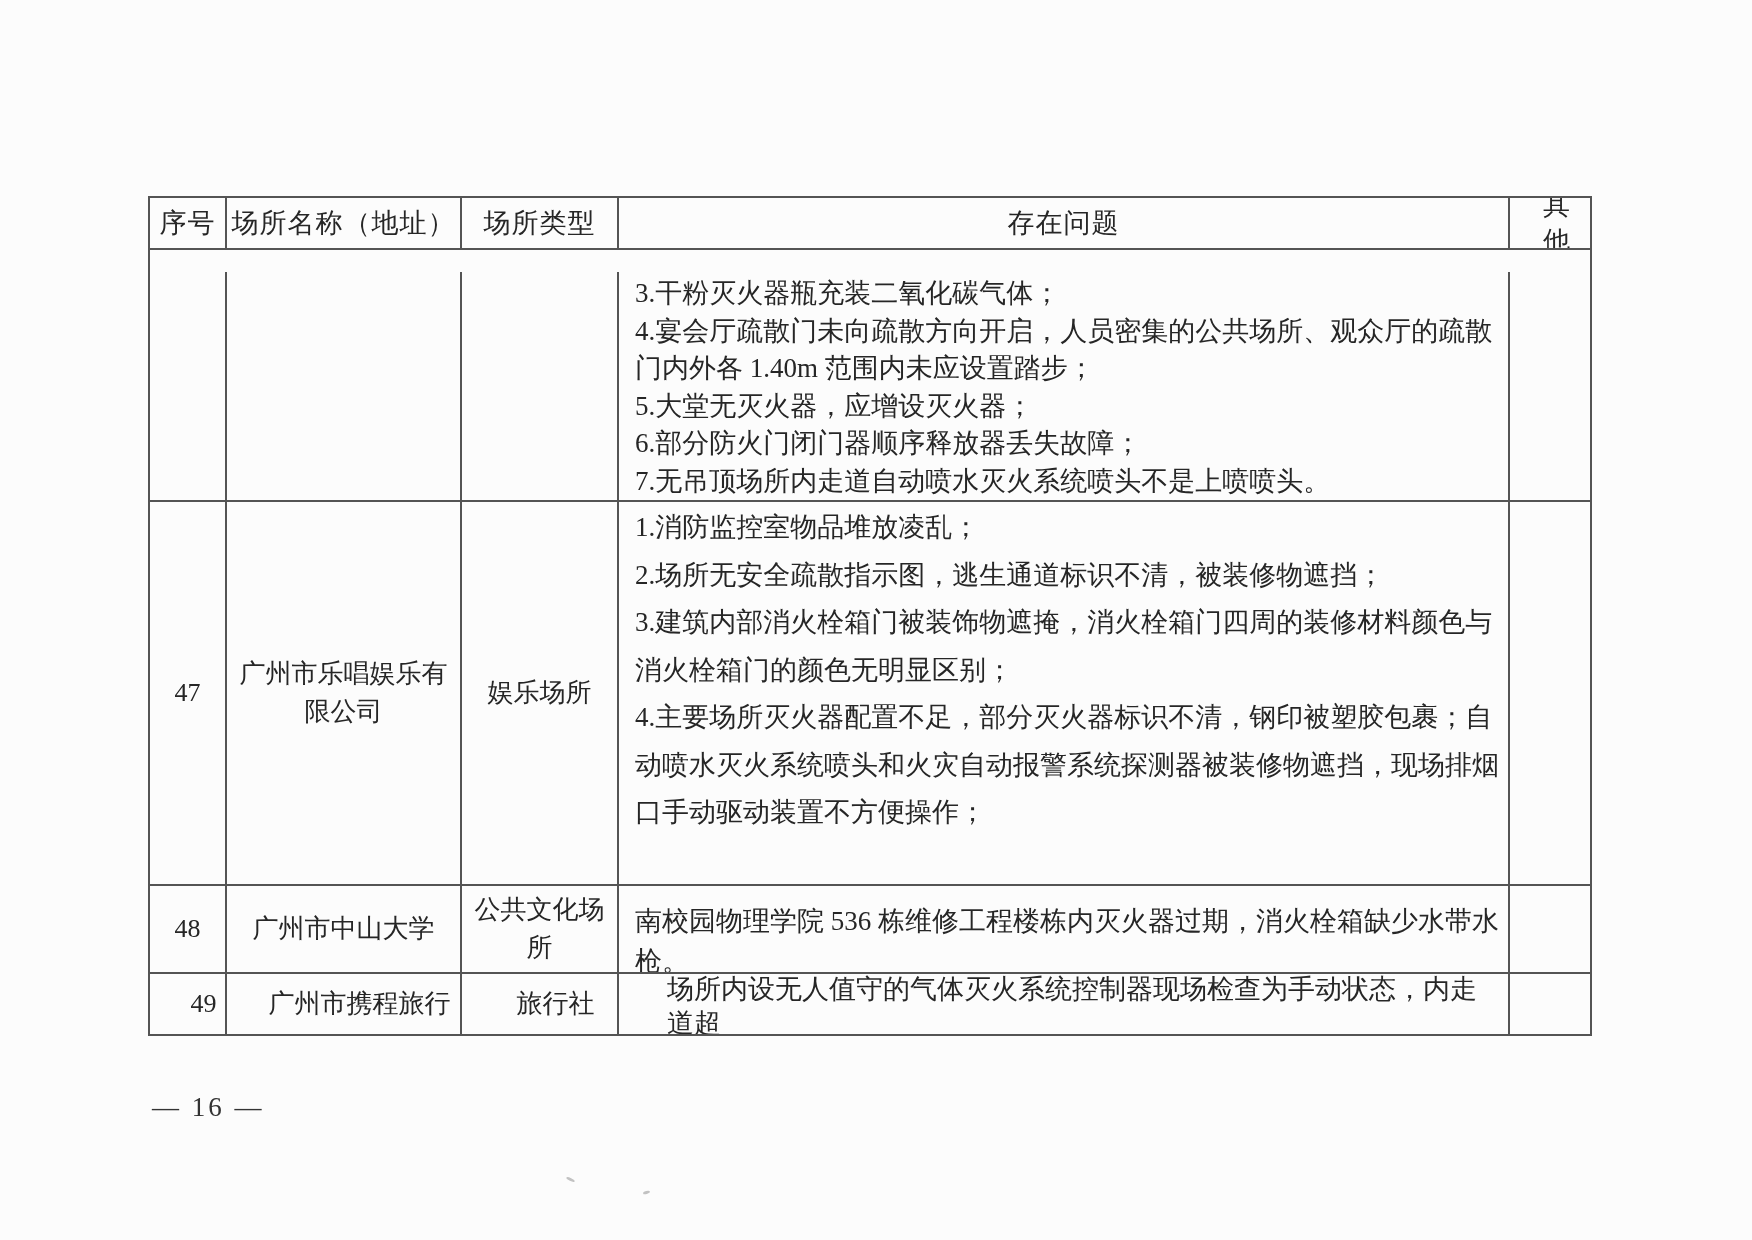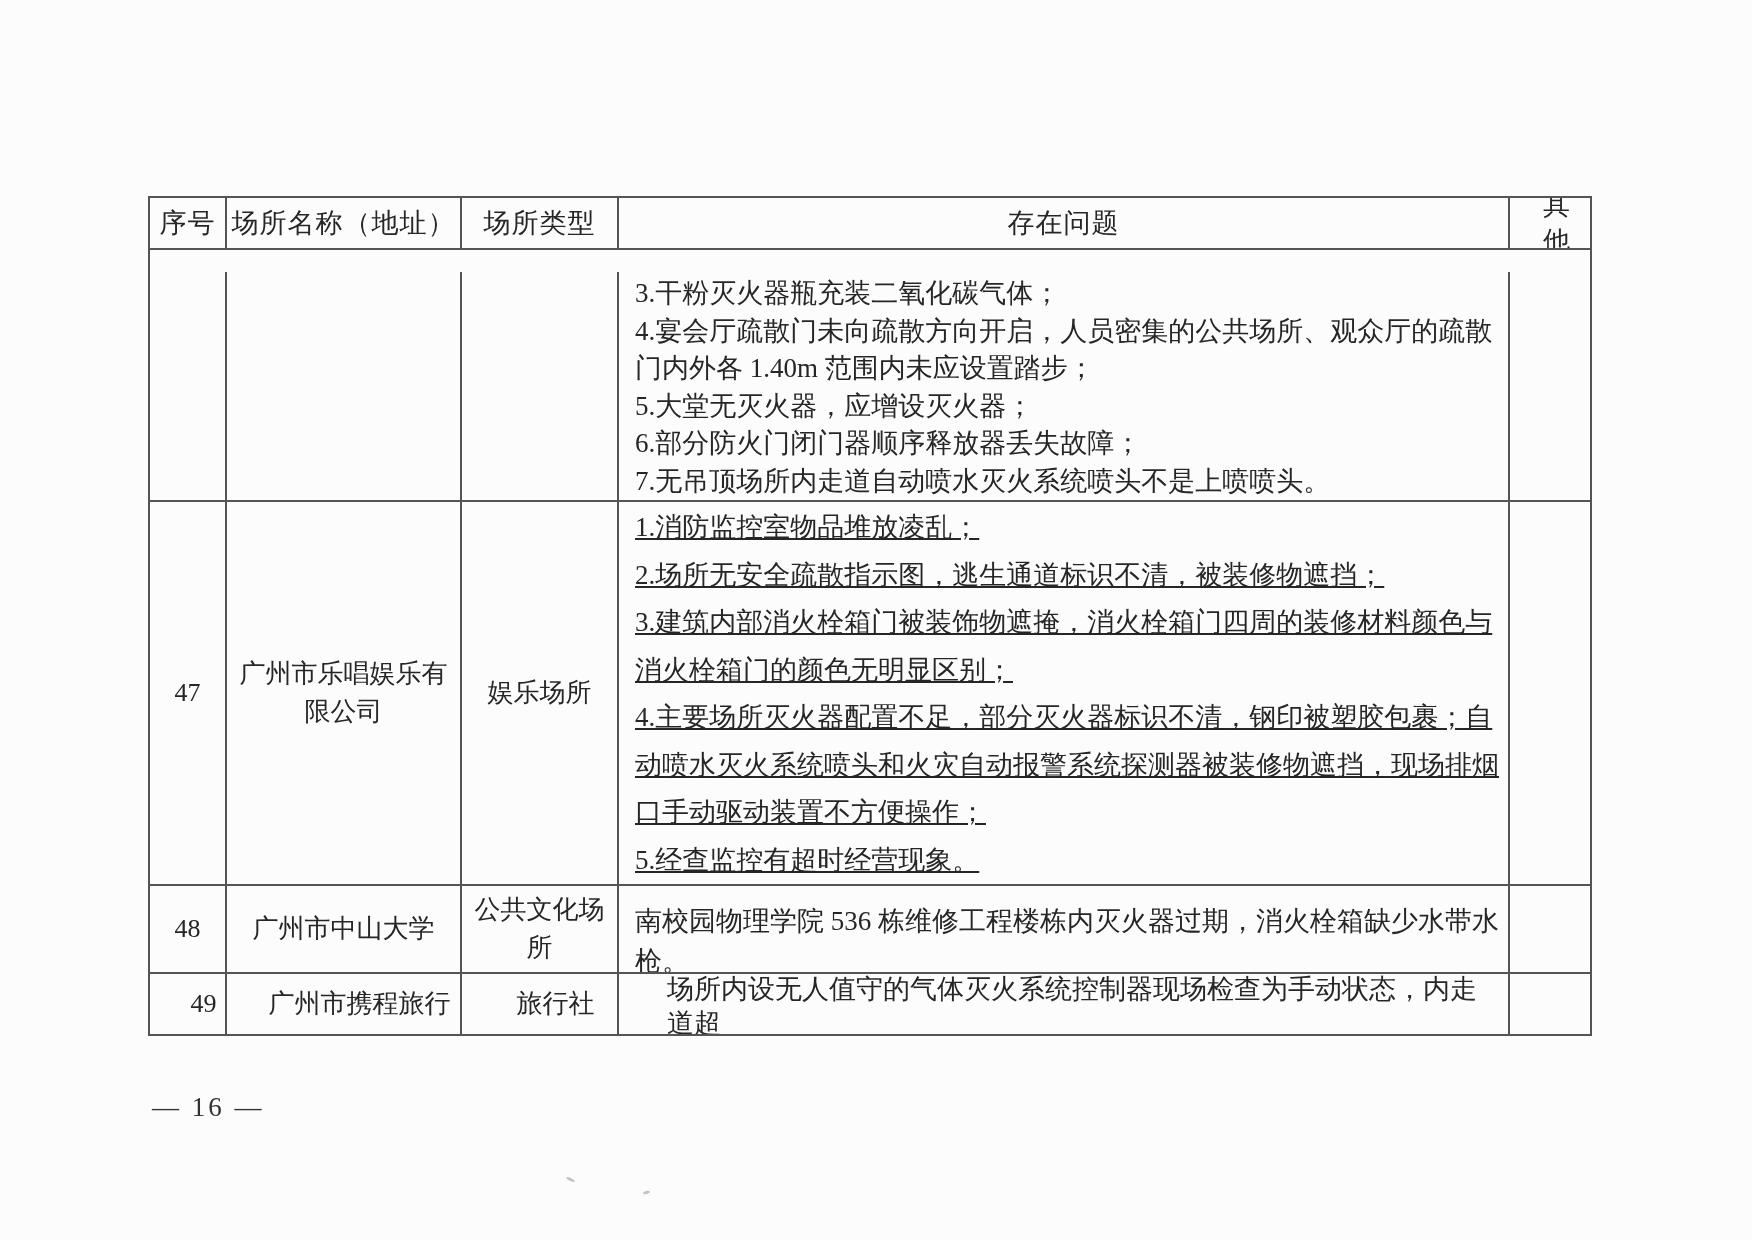--- a/index.html
+++ b/index.html
@@ -65,21 +65,21 @@
     line-height:38px;
     padding:0 2px;
   }
   .pcell{
     font-size:27px;
     padding:3px 8px 0 16px;
     text-align:left;
   }
   .pcell p{margin:0;}
   .r0 .pcell{line-height:37.5px;}
-  .r1 .pcell{line-height:47.5px;padding-top:2px;text-decoration:underline;}
+  .r1 .pcell{line-height:47.5px;padding-top:2px;}
   .r2 .pcell{line-height:40px;padding-top:15px;}
   .r3 .pcell{display:flex;align-items:center;line-height:34px;padding-top:4px;}
 
   .page-number{
     position:absolute;
     left:152px;
     top:1092px;
     font-size:27px;
     letter-spacing:3px;
     color:#333;
@@ -123,21 +123,20 @@
 
     <div class="row r1">
       <div class="ccell">47</div>
       <div class="ccell">广州市乐唱娱乐有限公司</div>
       <div class="ccell">娱乐场所</div>
       <div class="pcell">
         <p>1.消防监控室物品堆放凌乱；</p>
         <p>2.场所无安全疏散指示图，逃生通道标识不清，被装修物遮挡；</p>
         <p>3.建筑内部消火栓箱门被装饰物遮掩，消火栓箱门四周的装修材料颜色与消火栓箱门的颜色无明显区别；</p>
         <p>4.主要场所灭火器配置不足，部分灭火器标识不清，钢印被塑胶包裹；自动喷水灭火系统喷头和火灾自动报警系统探测器被装修物遮挡，现场排烟口手动驱动装置不方便操作；</p>
-        <p>5.经查监控有超时经营现象。</p>
       </div>
       <div class="ccell"></div>
     </div>
 
     <div class="row r2">
       <div class="ccell">48</div>
       <div class="ccell">广州市中山大学</div>
       <div class="ccell">公共文化场所</div>
       <div class="pcell">
         <p>南校园物理学院 536 栋维修工程楼栋内灭火器过期，消火栓箱缺少水带水枪。</p>

